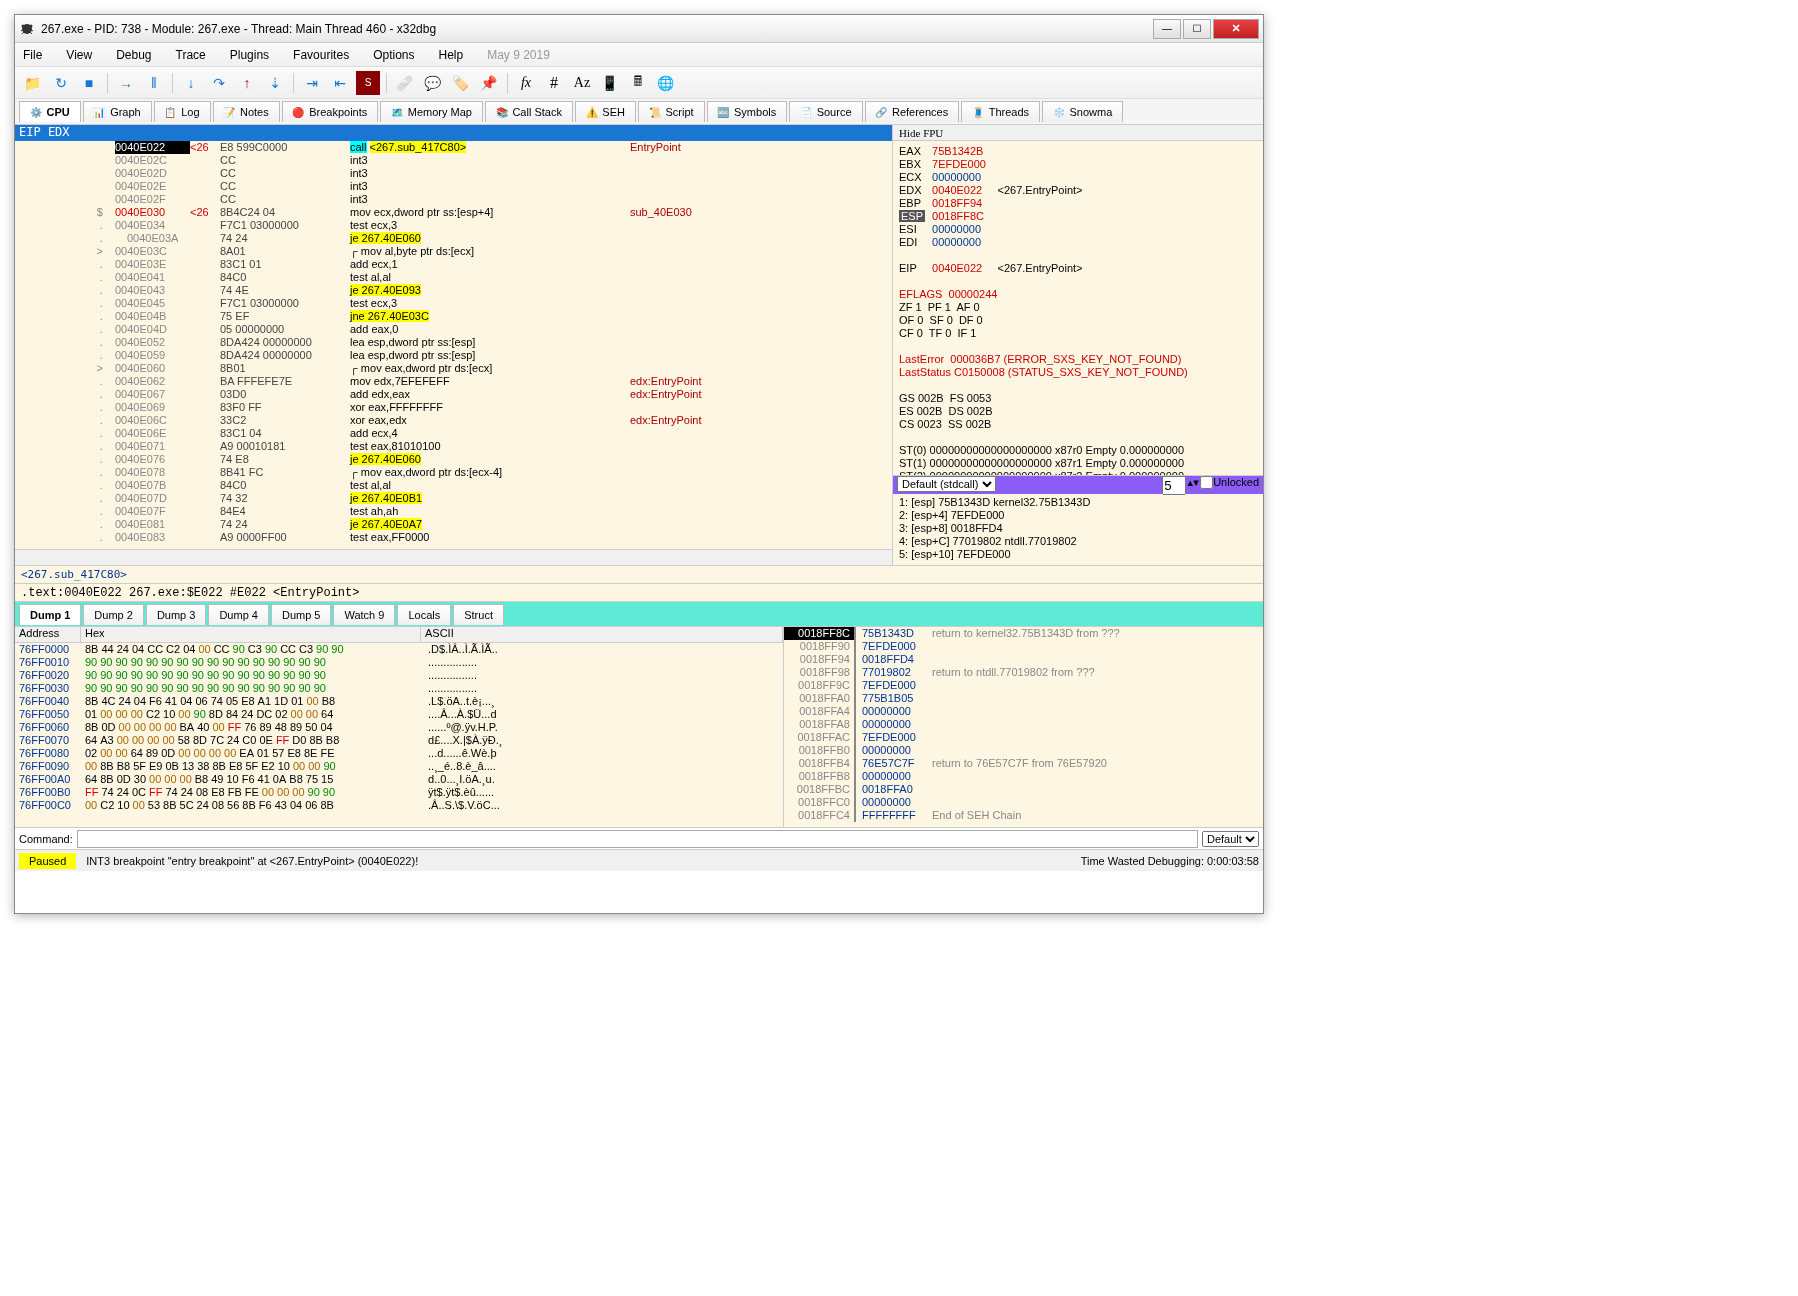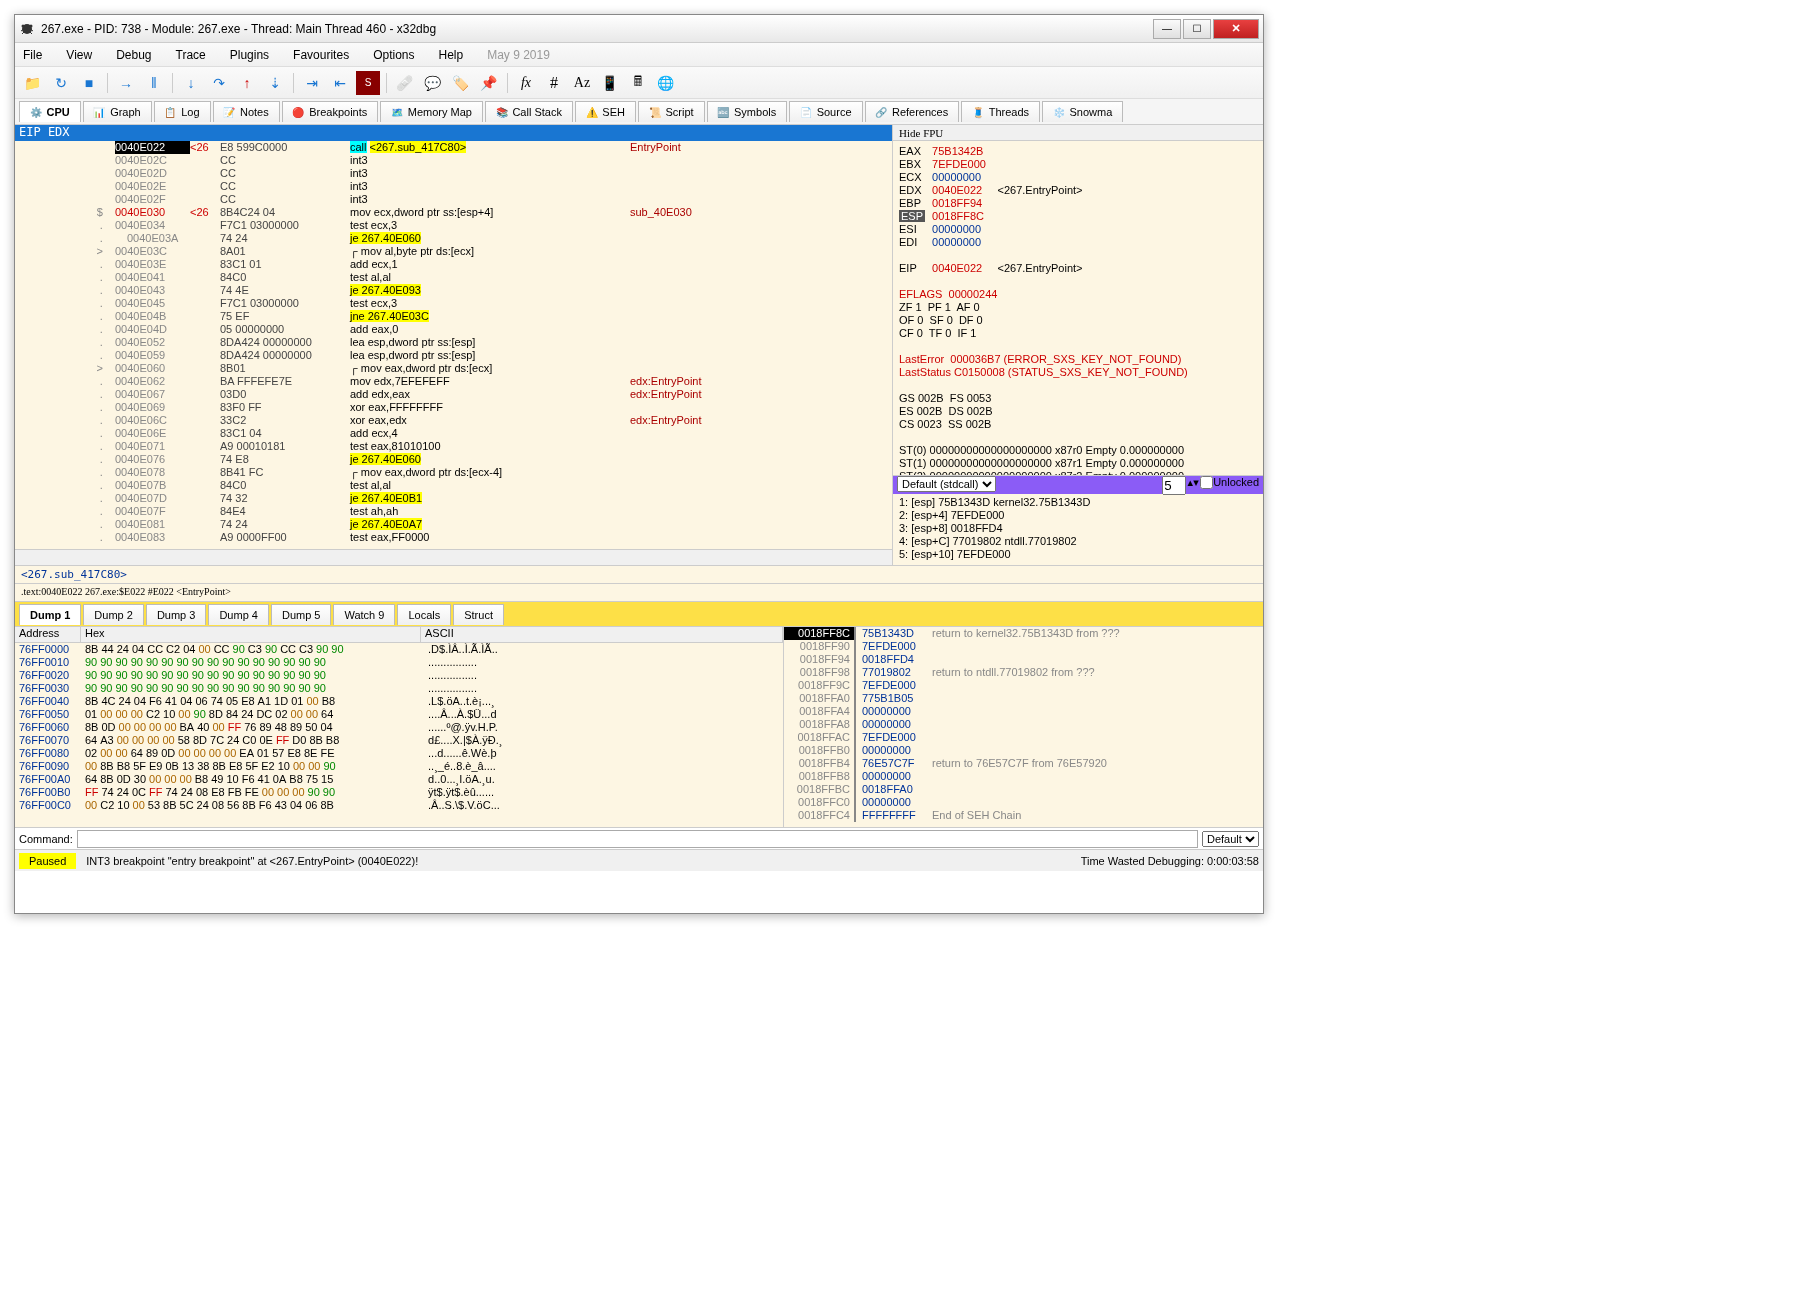--- a/index.html
+++ b/index.html
@@ -43,22 +43,22 @@
 .reg-body { flex: 1; padding: 4px 6px; background: #fdf6e3; overflow: auto; line-height: 13px; white-space: pre; }
 .reg-name { display: inline-block; width: 30px; }
 .reg-val { color: #c00; margin-top: 28px; }
 .reg-val.unchanged { color: #003399; }
 .reg-hl { background: #555; color: #fff; padding: 0 2px; }
 .stack-args { height: 90px; border-top: 1px solid #ccc; background: #fdf6e3; font-family: Consolas, monospace; font-size: 11px; }
 .stack-args .hdr { background: #8b5cf6; height: 18px; display: flex; align-items: flex-start; padding: 0 4px; font-family: "Segoe UI"; }
 .stack-args .hdr select { font-size: 11px; }
 .stack-args .lines { padding: 2px 6px; line-height: 13px; }
 .info-bar { height: 18px; background: #fdf6e3; font-family: Consolas, monospace; font-size: 11px; padding: 2px 6px; border-top: 1px solid #ccc; color: #003399; }
-.info-bar2 { height: 18px; background: #fdf6e3; font-family: Liberation Serif, serif; font-size: 10px; padding: 2px 6px; border-top: 1px solid #ccc; }
-.lower-tabs { height: 26px; background: #fde047; display: flex; align-items: center; padding: 0 4px; border-top: 1px solid #ccc; border-bottom: 1px solid #ccc; font-size: 11px; }
+.info-bar2 { height: 18px; background: #fdf6e3; font-family: Liberation Mono, monospace; font-size: 12px; padding: 2px 6px; border-top: 1px solid #ccc; }
+.lower-tabs { height: 26px; background: #5eead4; display: flex; align-items: center; padding: 0 4px; border-top: 1px solid #ccc; border-bottom: 1px solid #ccc; font-size: 11px; }
 .lower { display: flex; height: 200px; }
 .dump-pane { flex: 1; font-family: Consolas, monospace; font-size: 11px; background: #fdf6e3; overflow: hidden; display: flex; flex-direction: column; }
 .dump-hdr { height: 16px; background: #f0f0f0; display: flex; font-family: "Segoe UI"; font-size: 11px; border-bottom: 1px solid #ccc; }
 .dump-hdr div { padding: 0 4px; border-right: 1px solid #ccc; }
 .dump-body { flex: 1; overflow: auto; padding: 0 4px; line-height: 13px; white-space: pre; }
 .dump-row .addr { color: #003399; display: inline-block; width: 66px; }
 .dump-row .hexb { display: inline-block; width: 340px; }
 .dump-row .hexb span { margin-right: 3px; }
 .h0 { color: #aa6600; } .hff { color: #c00; } .hreg { color: #008800; }
 .stack-pane { width: 480px; border-left: 1px solid #ccc; font-family: Consolas, monospace; font-size: 11px; background: #fdf6e3; overflow: auto; }

